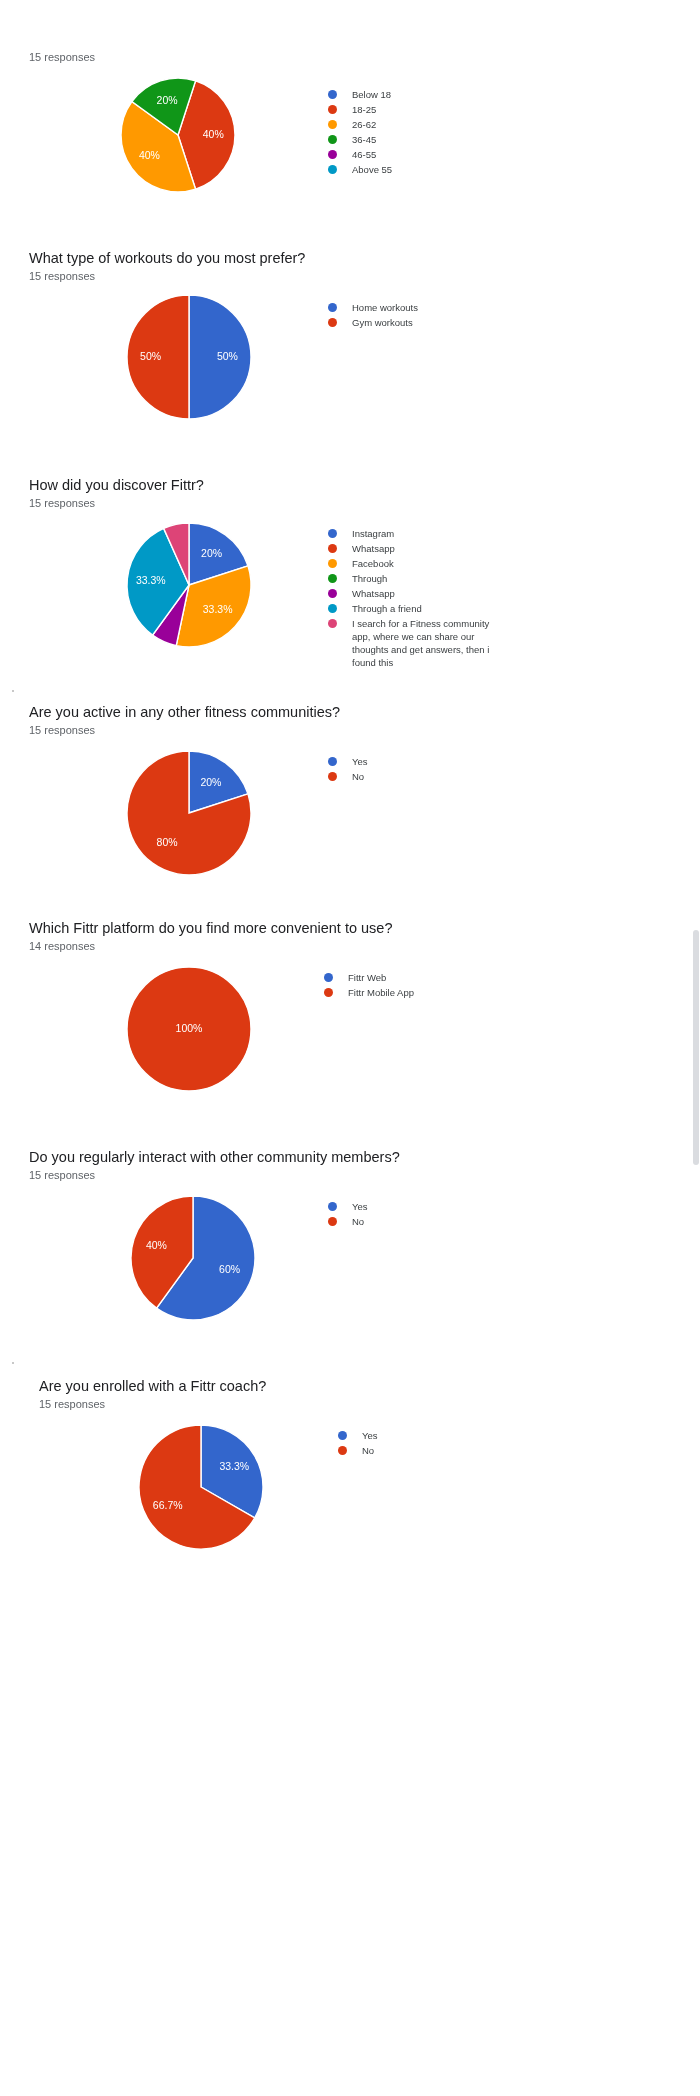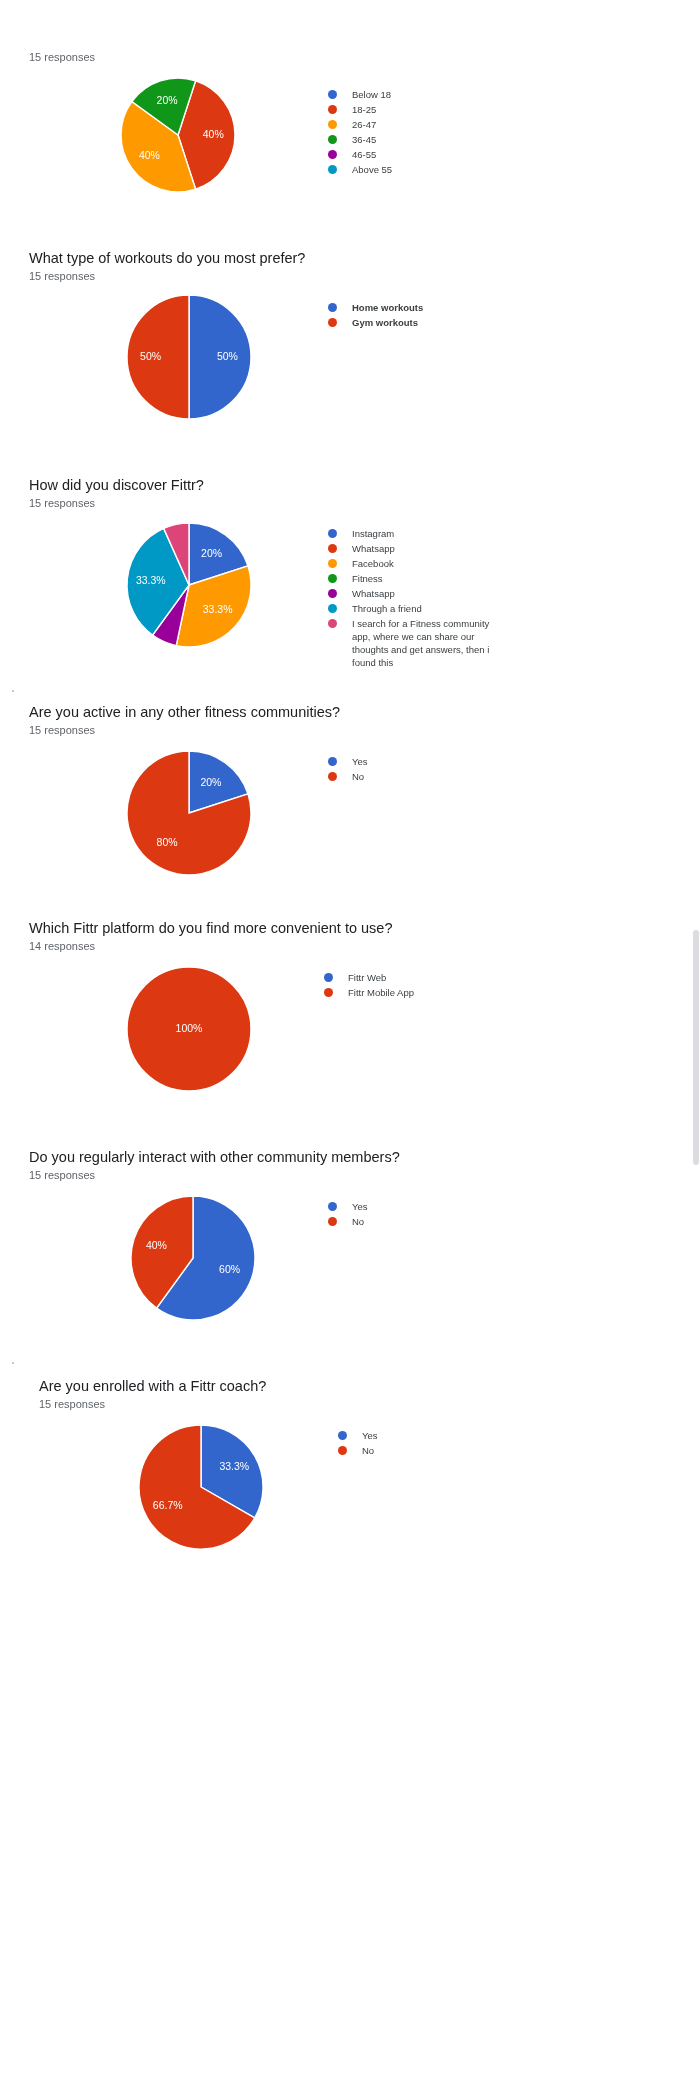--- a/index.html
+++ b/index.html
@@ -151,21 +151,21 @@
           <div class="legend-row">
             <span class="legend-dot" style="background: rgb(51, 102, 204);"></span>
             <span class="legend-label">Below 18</span>
           </div>
           <div class="legend-row">
             <span class="legend-dot" style="background: rgb(220, 57, 18);"></span>
             <span class="legend-label">18-25</span>
           </div>
           <div class="legend-row">
             <span class="legend-dot" style="background: rgb(255, 153, 0);"></span>
-            <span class="legend-label">26-47</span>
+            <span class="legend-label">26-62</span>
           </div>
           <div class="legend-row">
             <span class="legend-dot" style="background: rgb(16, 150, 24);"></span>
             <span class="legend-label">36-45</span>
           </div>
           <div class="legend-row">
             <span class="legend-dot" style="background: rgb(153, 0, 153);"></span>
             <span class="legend-label">46-55</span>
           </div>
           <div class="legend-row">
@@ -181,21 +181,21 @@
     <div class="q-responses" style="top:21px;">15 responses</div>
     <div class="chart-area">
       <div class="pie-wrap" style="left:124px; top:44px;">
           <svg width="130" height="130" viewBox="0 0 130 130" class="pie-svg">
             <path d="M 65 65 L 65.00 3.00 A 62 62 0 0 1 65.00 127.00 Z" fill="#3366cc" stroke="#ffffff" stroke-width="1.4"></path>
             <path d="M 65 65 L 65.00 127.00 A 62 62 0 0 1 65.00 3.00 Z" fill="#dc3912" stroke="#ffffff" stroke-width="1.4"></path>
             <text x="103.4" y="65.0" class="slice-label">50%</text>
             <text x="26.6" y="65.0" class="slice-label">50%</text>
           </svg>
         </div>
-      <div class="legend" style="left:328px; top:53px;font-weight:bold;">
+      <div class="legend" style="left:328px; top:53px;">
           <div class="legend-row">
             <span class="legend-dot" style="background: rgb(51, 102, 204);"></span>
             <span class="legend-label">Home workouts</span>
           </div>
           <div class="legend-row">
             <span class="legend-dot" style="background: rgb(220, 57, 18);"></span>
             <span class="legend-label">Gym workouts</span>
           </div>
         </div>
     </div>
@@ -225,21 +225,21 @@
           <div class="legend-row">
             <span class="legend-dot" style="background: rgb(220, 57, 18);"></span>
             <span class="legend-label">Whatsapp</span>
           </div>
           <div class="legend-row">
             <span class="legend-dot" style="background: rgb(255, 153, 0);"></span>
             <span class="legend-label">Facebook</span>
           </div>
           <div class="legend-row">
             <span class="legend-dot" style="background: rgb(16, 150, 24);"></span>
-            <span class="legend-label">Fitness</span>
+            <span class="legend-label">Through</span>
           </div>
           <div class="legend-row">
             <span class="legend-dot" style="background: rgb(153, 0, 153);"></span>
             <span class="legend-label">Whatsapp</span>
           </div>
           <div class="legend-row">
             <span class="legend-dot" style="background: rgb(0, 153, 198);"></span>
             <span class="legend-label">Through a friend</span>
           </div>
           <div class="legend-row multiline">

